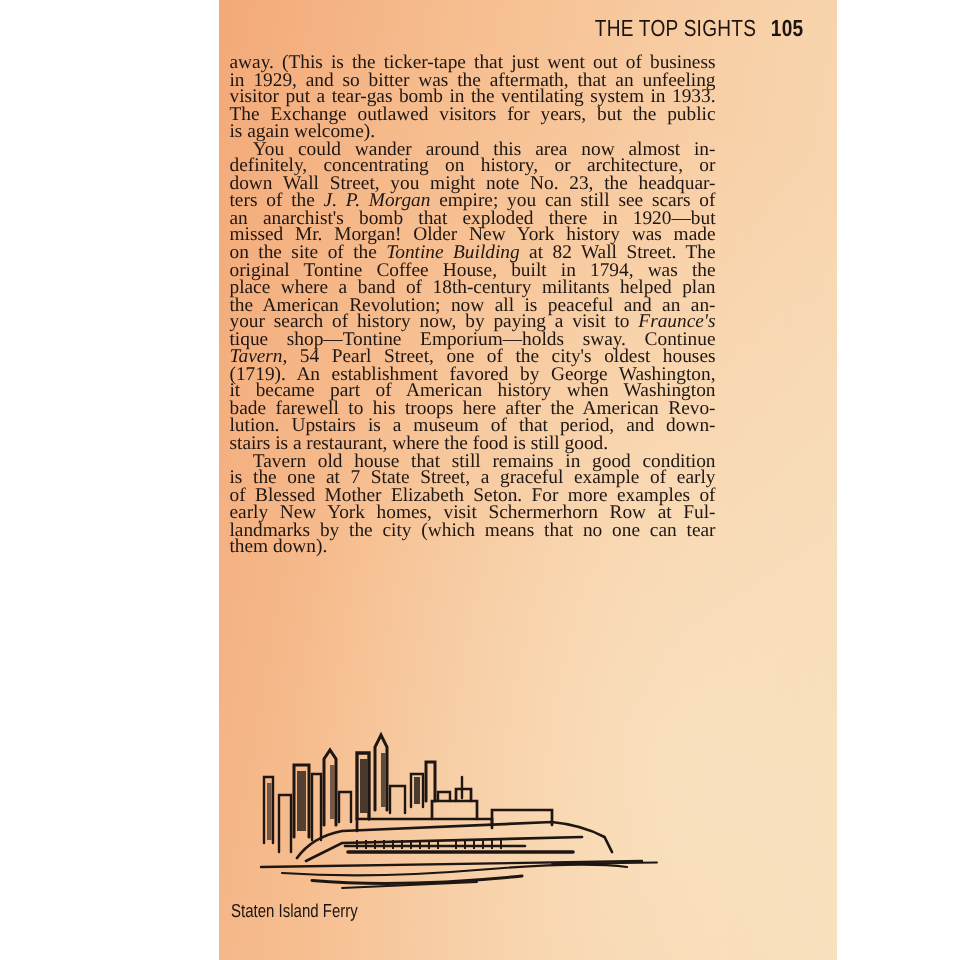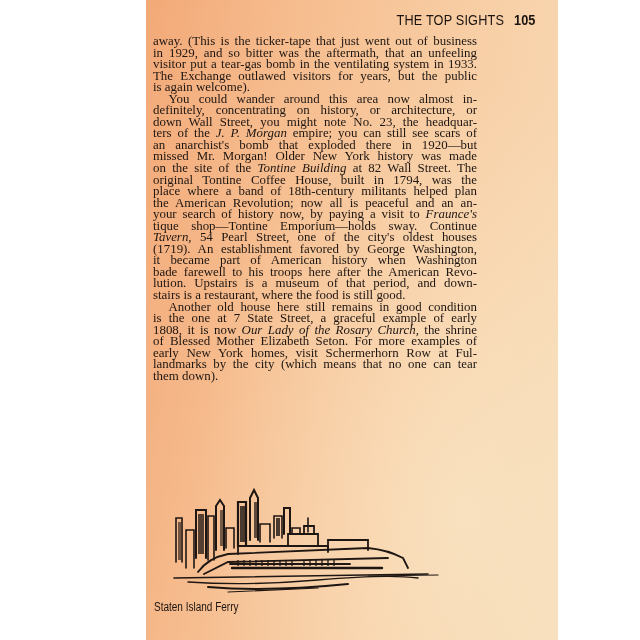--- a/index.html
+++ b/index.html
@@ -71,23 +71,22 @@
         <span class="line">your search of history now, by paying a visit to <em>Fraunce's</em></span>
         <span class="line">tique shop—Tontine Emporium—holds sway. Continue</span>
         <span class="line"><em>Tavern,</em> 54 Pearl Street, one of the city's oldest houses</span>
         <span class="line">(1719). An establishment favored by George Washington,</span>
         <span class="line">it became part of American history when Washington</span>
         <span class="line">bade farewell to his troops here after the American Revo-</span>
         <span class="line">lution. Upstairs is a museum of that period, and down-</span>
         <span class="line last">stairs is a restaurant, where the food is still good.</span>
       </p>
       <p>
-        <span class="line" style="text-indent: 1.2em;">Another old house here still remains in good condition</span>
+        <span class="line" style="text-indent: 1.2em;">Tavern old house that still remains in good condition</span>
         <span class="line">is the one at 7 State Street, a graceful example of early</span>
-        <span class="line">1808, it is now <em>Our Lady of the Rosary Church,</em> the shrine</span>
         <span class="line">of Blessed Mother Elizabeth Seton. For more examples of</span>
         <span class="line">early New York homes, visit Schermerhorn Row at Ful-</span>
         <span class="line">landmarks by the city (which means that no one can tear</span>
         <span class="line last">them down).</span>
       </p>
     </div>
 
   <svg class="illustration" viewBox="0 0 290 120" xmlns="http://www.w3.org/2000/svg">
     <g stroke="#1e1612" fill="none" stroke-linecap="round" stroke-width="1.6">
 

